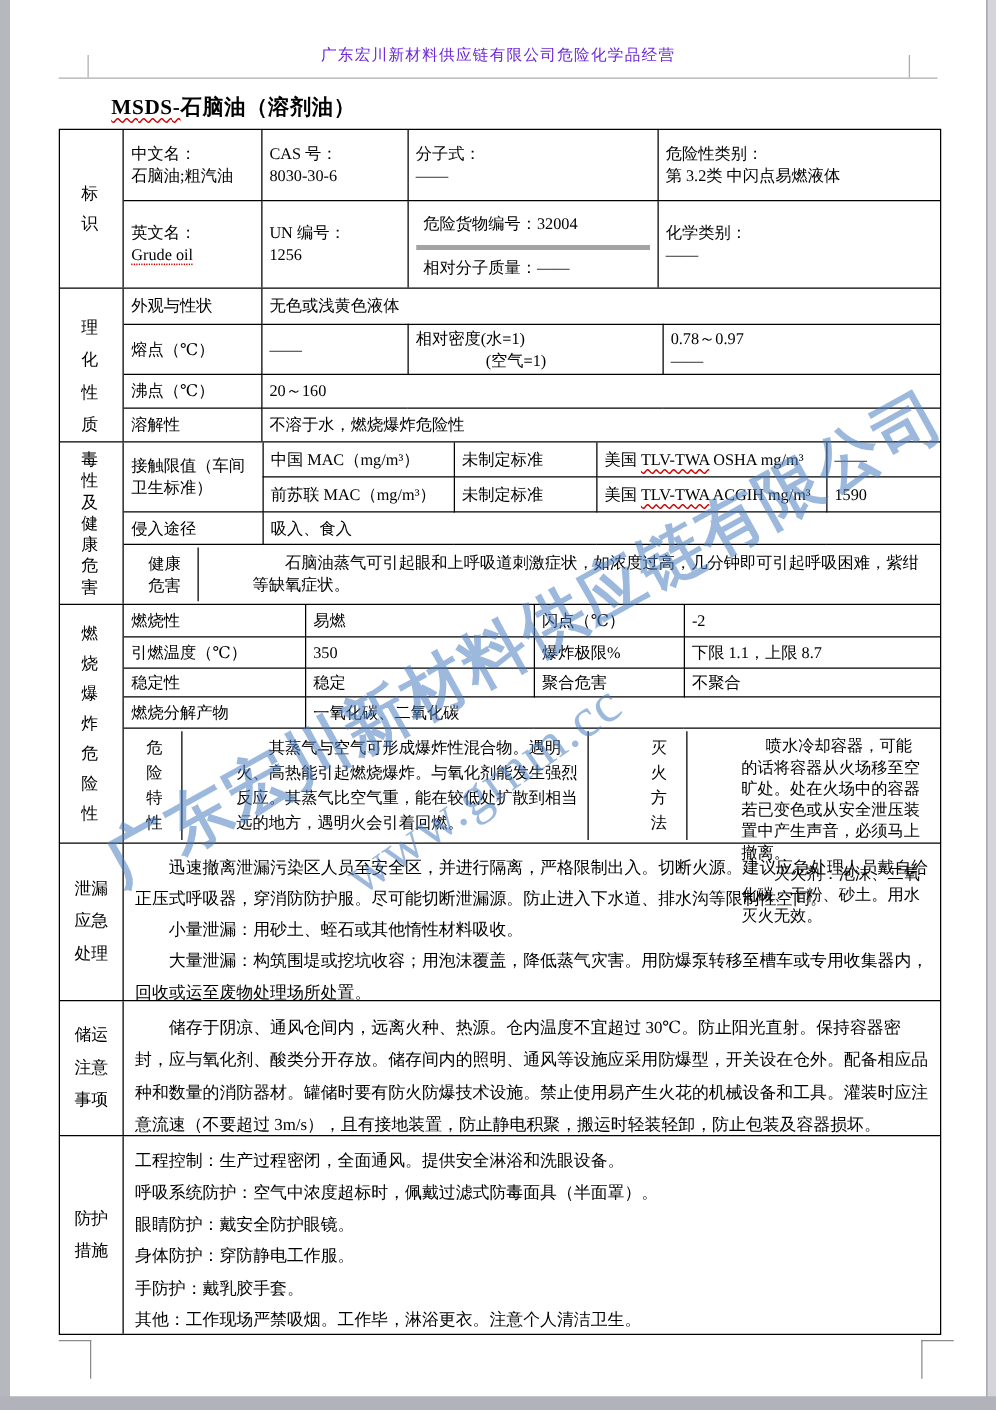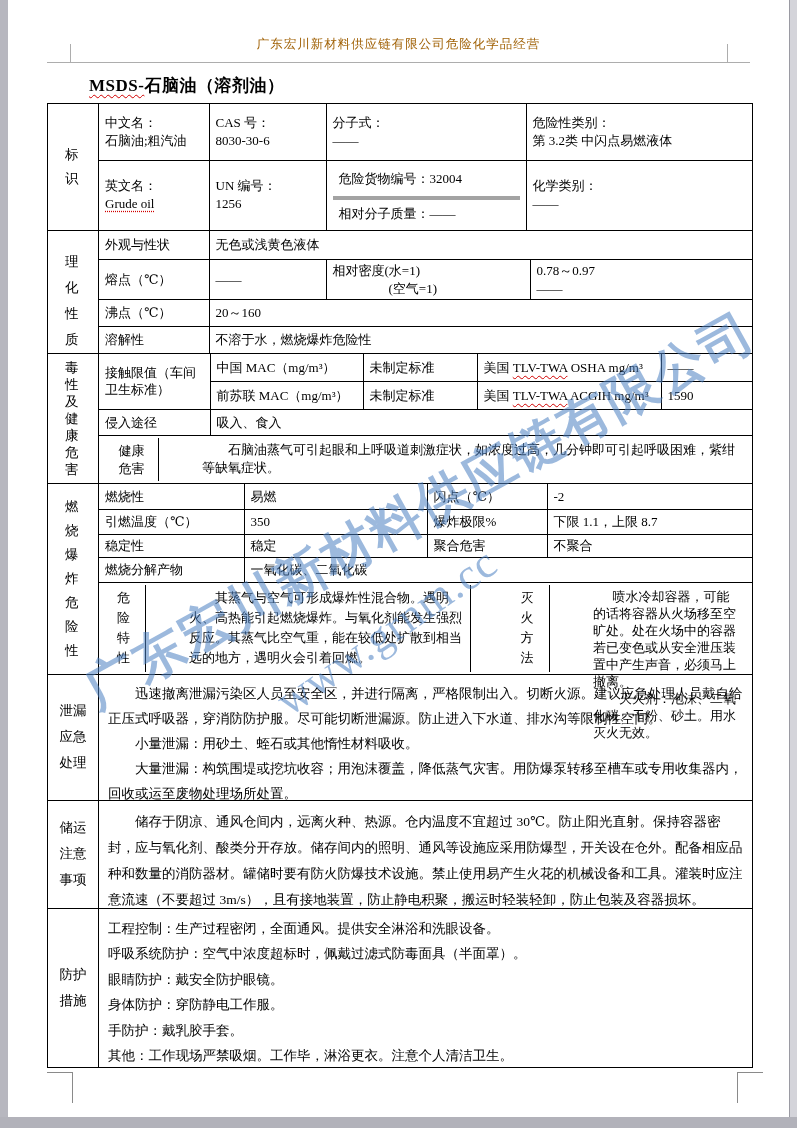--- a/index.html
+++ b/index.html
@@ -3,21 +3,21 @@
 <meta charset="utf-8">
 <style>
   html,body{margin:0;padding:0;background:#fff;}
   .screen{position:relative;width:797px;height:1128px;background:#ffffff;overflow:hidden;
           font-family:"Liberation Serif","DejaVu Serif",serif;color:#000;}
   
   .edge-left{position:absolute;left:0;top:0;width:8px;height:1128px;background:#b7b7bf;}
   .edge-right{position:absolute;left:789px;top:0;width:8px;height:1128px;background:#d4d4da;border-left:1px solid #9a9aa2;box-sizing:border-box;}
   .edge-bottom{position:absolute;left:0;top:1117px;width:797px;height:11px;background:#b2b2ba;}
   
-  .hdr-text{position:absolute;left:8px;top:36px;width:781px;text-align:center;font-size:12.5px;color:#a16207;letter-spacing:1px;}
+  .hdr-text{position:absolute;left:8px;top:36px;width:781px;text-align:center;font-size:12.5px;color:#6d28d9;letter-spacing:1px;}
   .hdr-rule{position:absolute;left:47px;top:62px;width:703px;border-top:1px solid #adadad;}
   .hdr-tick{position:absolute;top:44px;height:18px;border-left:1px solid #adadad;}
   .tick-l{left:70px;} .tick-r{left:727px;}
   
   .title{position:absolute;left:89px;top:74px;font-size:17px;font-weight:bold;letter-spacing:.5px;}
   .wavy{text-decoration:underline;text-decoration-style:wavy;text-decoration-color:#d00000;text-decoration-thickness:1px;text-underline-offset:3px;}
   .dotted-red{text-decoration:underline;text-decoration-style:dotted;text-decoration-color:#d00000;text-underline-offset:3px;}
   
   .msds{position:absolute;left:47px;top:103px;width:706px;border:1.5px solid #000;box-sizing:border-box;background:transparent;}
   .section{display:flex;border-top:1px solid #000;}

